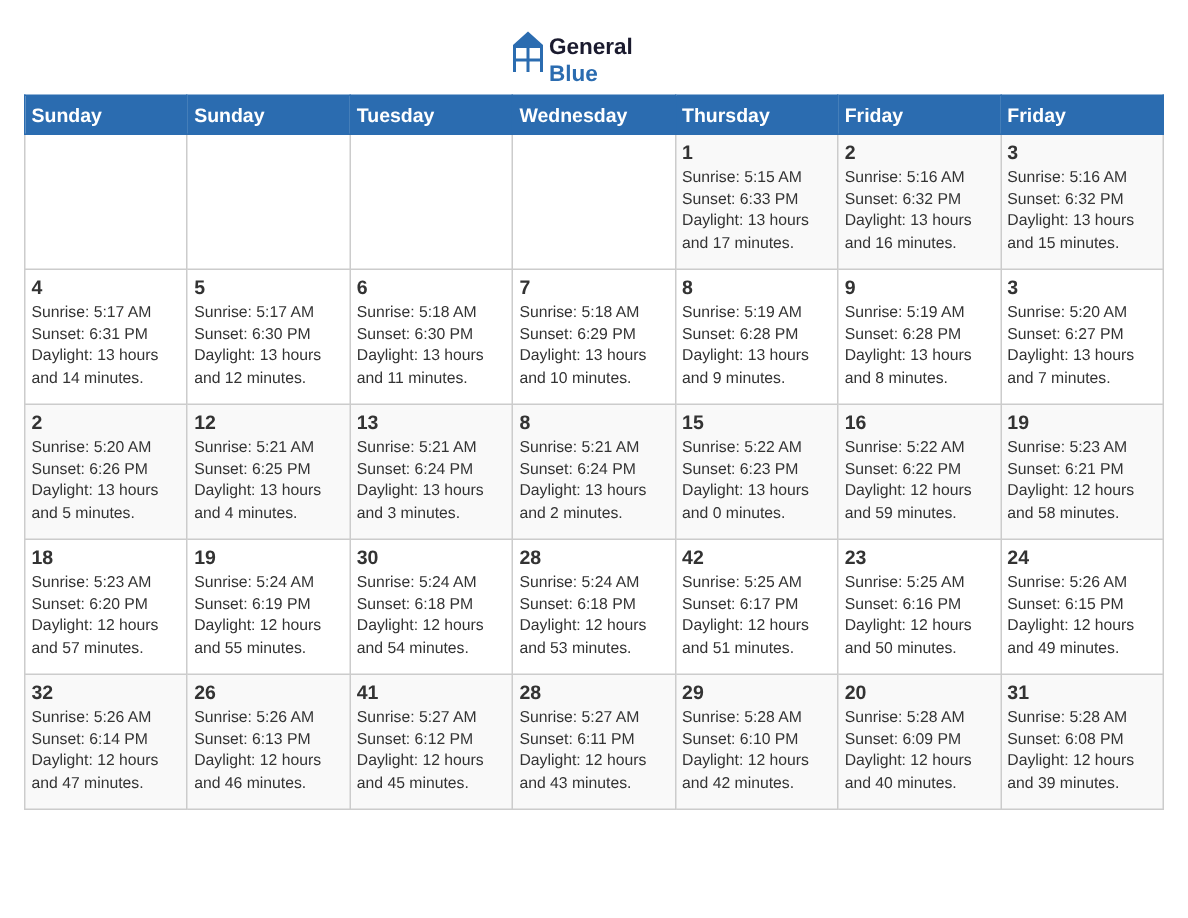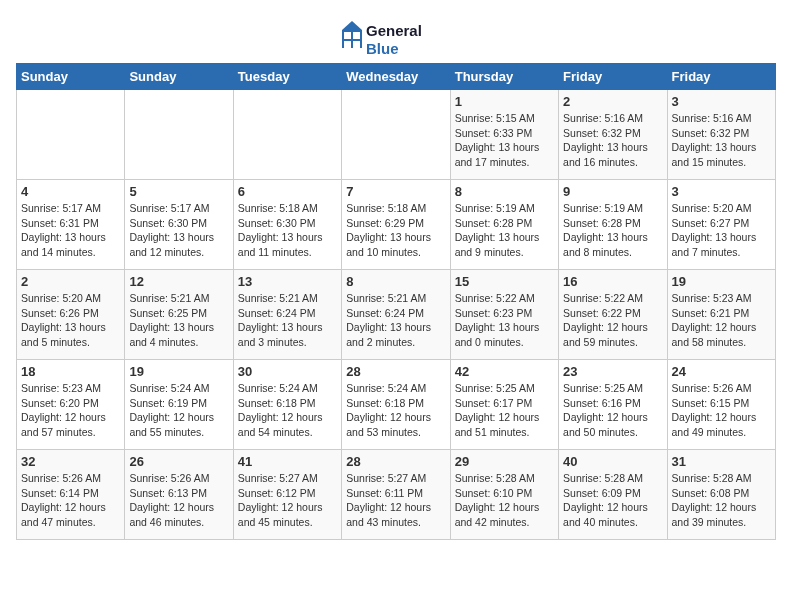--- a/index.html
+++ b/index.html
@@ -235,21 +235,21 @@
         </td>
         <td>
           <div class="day-num">28</div>
           <div class="day-info">Sunrise: 5:27 AM<br>Sunset: 6:11 PM<br>Daylight: 12 hours<br>and 43 minutes.</div>
         </td>
         <td>
           <div class="day-num">29</div>
           <div class="day-info">Sunrise: 5:28 AM<br>Sunset: 6:10 PM<br>Daylight: 12 hours<br>and 42 minutes.</div>
         </td>
         <td>
-          <div class="day-num">40</div>
+          <div class="day-num">20</div>
           <div class="day-info">Sunrise: 5:28 AM<br>Sunset: 6:09 PM<br>Daylight: 12 hours<br>and 40 minutes.</div>
         </td>
         <td>
           <div class="day-num">31</div>
           <div class="day-info">Sunrise: 5:28 AM<br>Sunset: 6:08 PM<br>Daylight: 12 hours<br>and 39 minutes.</div>
         </td>
       </tr>
     </tbody>
 </table>
 

